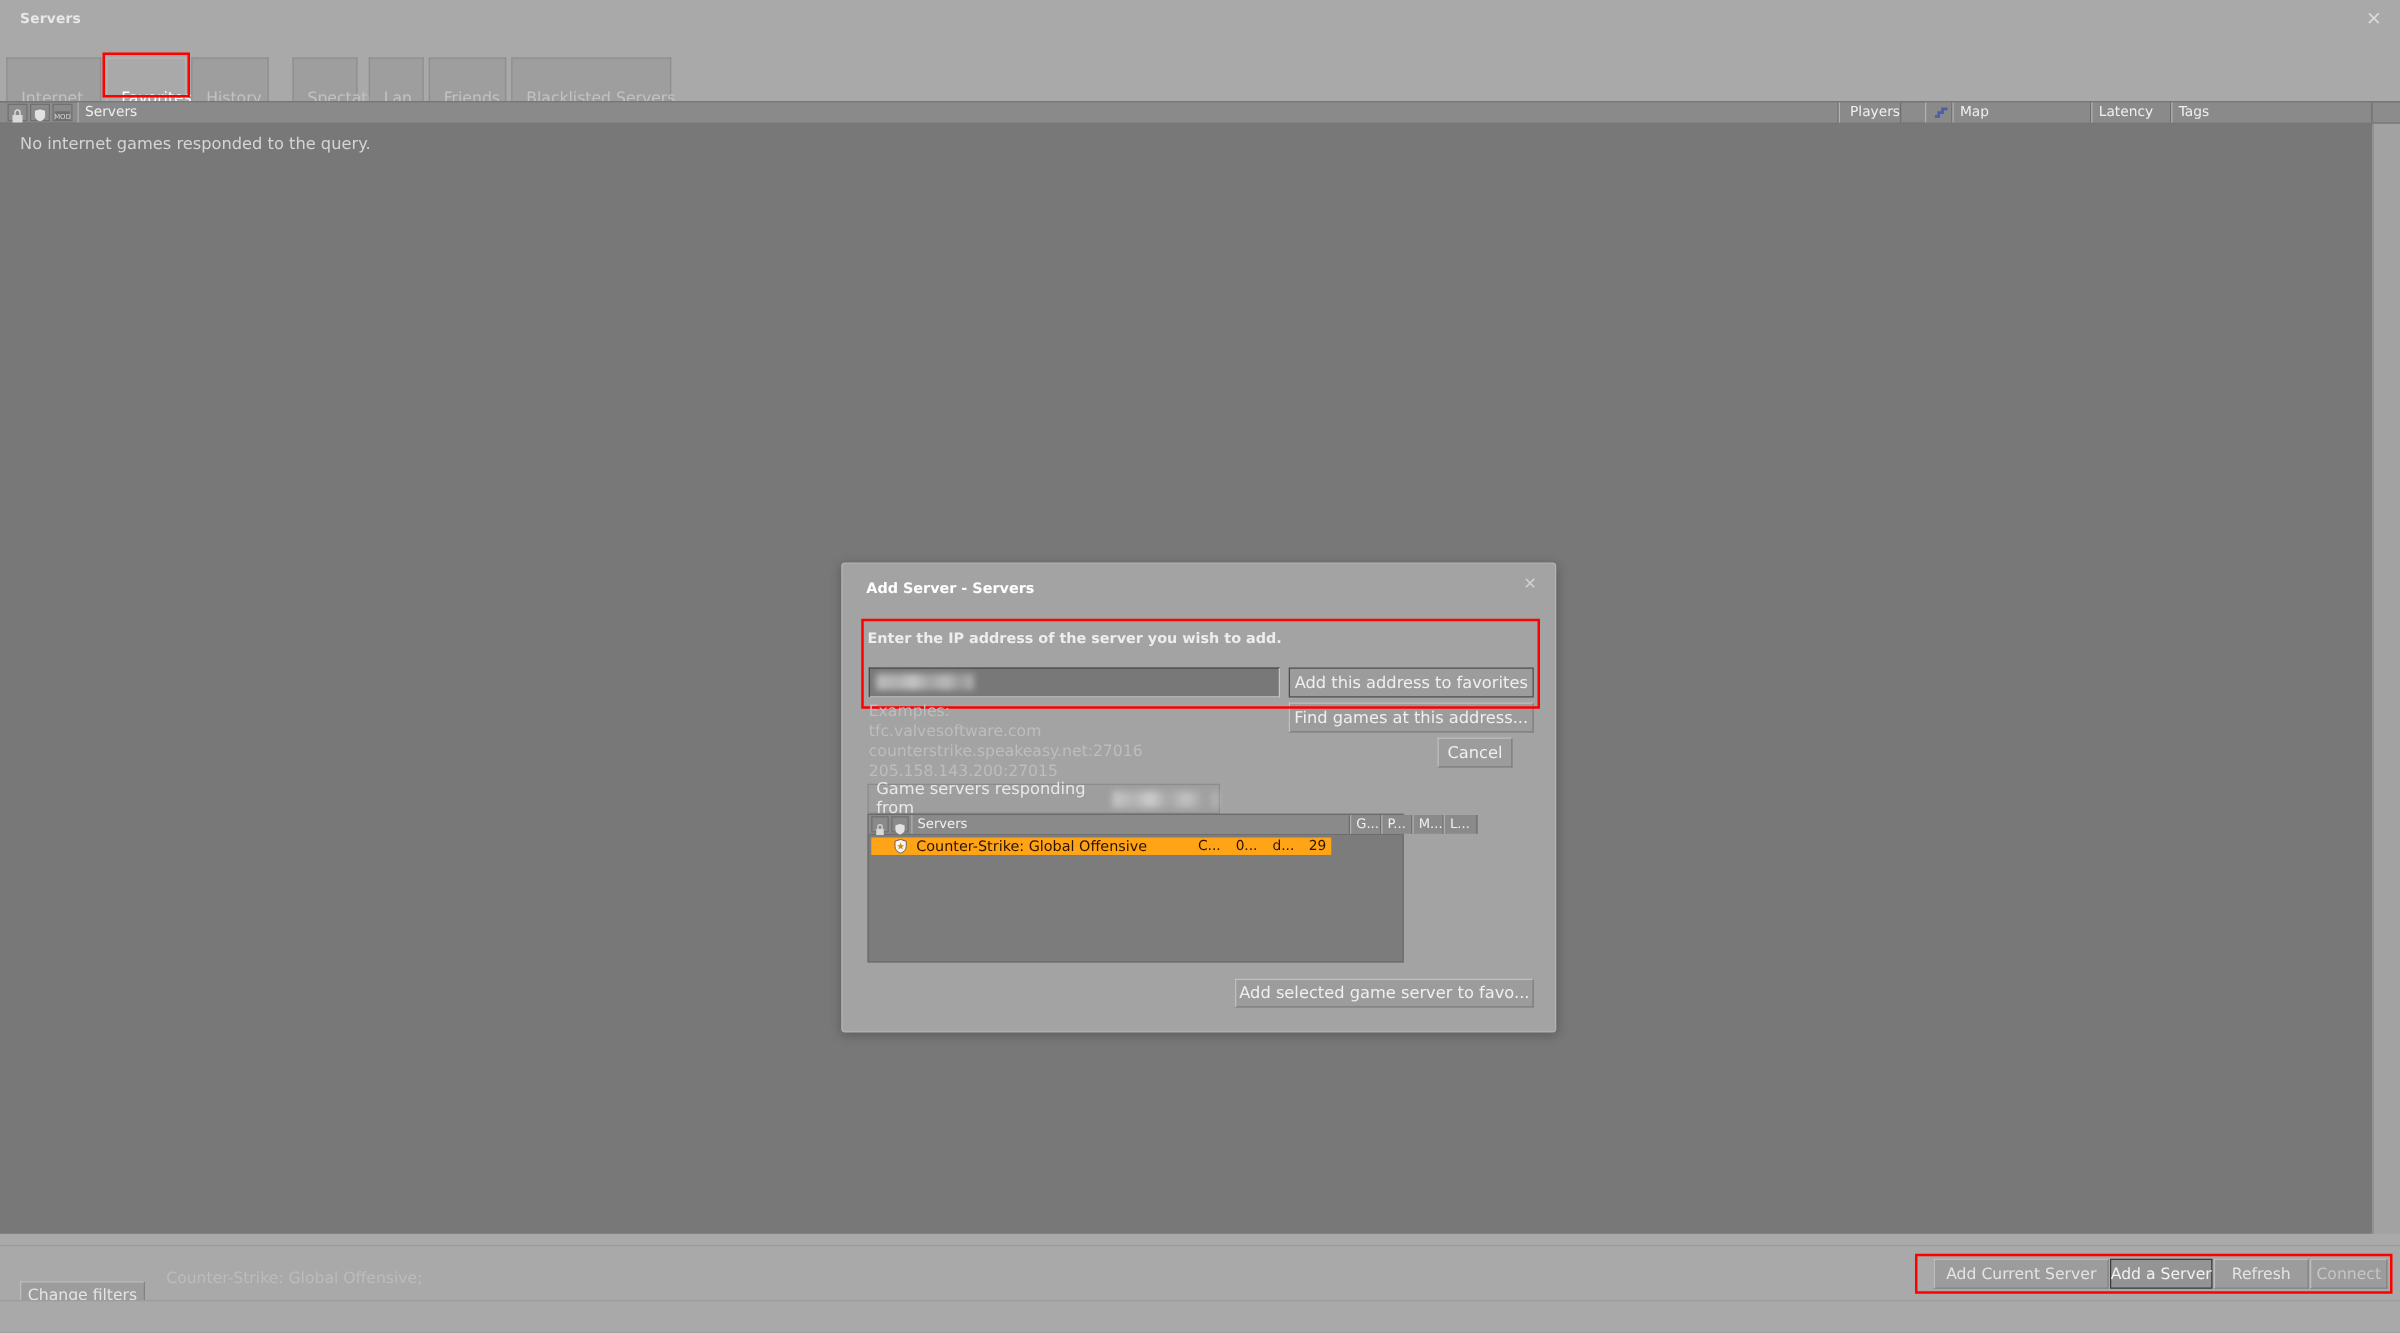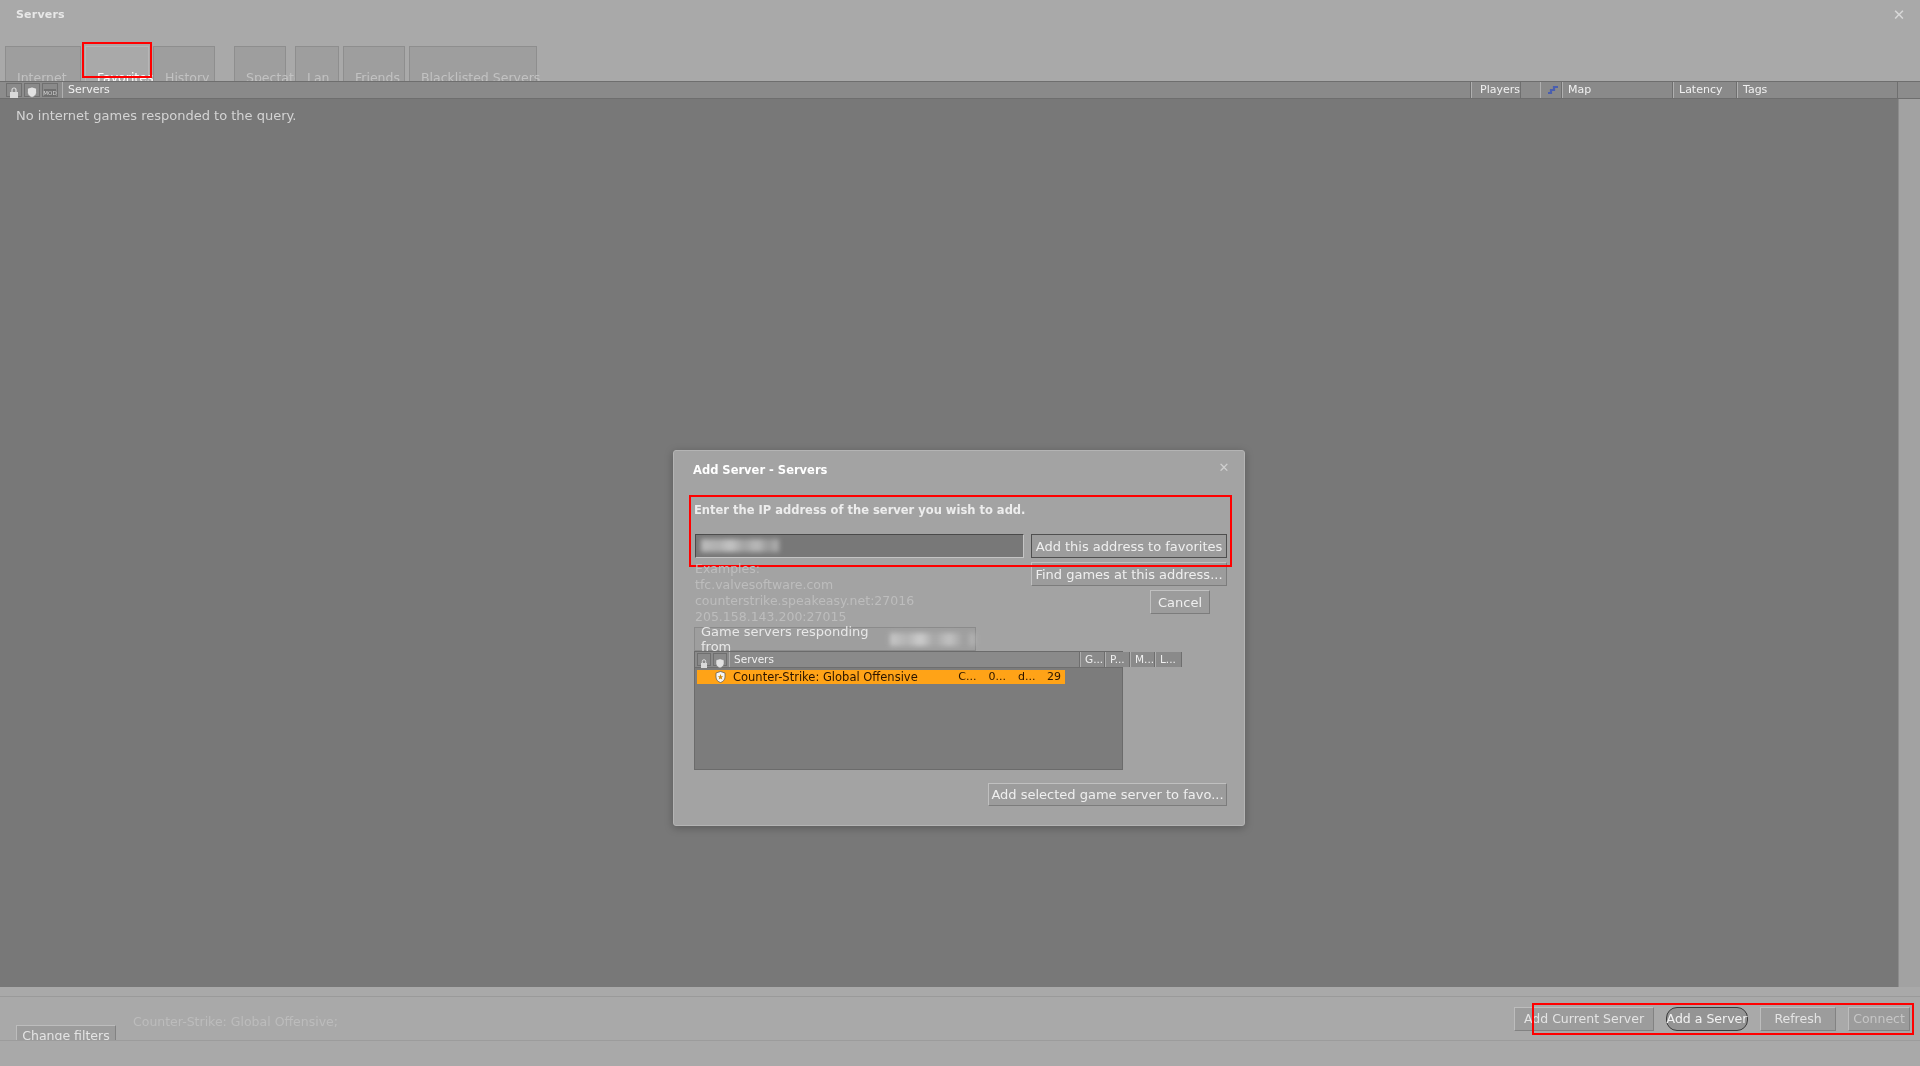--- a/index.html
+++ b/index.html
@@ -125,21 +125,21 @@
   .btn.dim  { color: #c6c6c6; }
 
   #change-filters {
     position: absolute; left: 16px; top: 28px; width: 100px; height: 22px;
   }
   #filter-desc {
     position: absolute; left: 133px; top: 17px;
     color: #bcbcbc; font-size: 12.5px;
   }
 
-  .br-group { position: absolute; right: 10px; top: 10px; height: 24px; display: flex; gap: 12px; }
+  .br-group { position: absolute; right: 10px; top: 10px; height: 24px; display: flex; gap: 1px; }
   .br-group .btn { height: 24px; padding: 0 10px; }
   .br-hl {
     position: absolute; right: 6px; top: 6px; height: 32px;
     border: 2px solid #ff0000; pointer-events: none;
   }
 
   
   .footer {
     position: absolute; left: 0; bottom: 0; width: 1920px; height: 26px;
     background: #a9a9a9; border-top: 1px solid #9c9c9c;
@@ -291,21 +291,21 @@
   <div class="listarea">
     <div class="empty-msg">No internet games responded to the query.</div>
   </div>
   <div class="vscroll"></div>
 
   <div class="bottombar">
     <div class="btn" id="change-filters">Change filters</div>
     <div id="filter-desc">Counter-Strike: Global Offensive;</div>
     <div class="br-group" id="brgroup">
         <div class="btn" style="width: 140px;">Add Current Server</div>
-        <div class="btn dark" style="width: 82px; border-radius: 11px;">Add a Server</div>
+        <div class="btn dark" style="width: 82px;">Add a Server</div>
         <div class="btn" style="width: 76px;">Refresh</div>
         <div class="btn dim" style="width: 62px;">Connect</div>
       </div>
     <div class="br-hl" id="brhl" style="width: 382px;"></div>
   </div>
 
   <div class="footer"></div>
 
   <div class="dialog">
     <div class="dlg-title">Add Server - Servers</div>

